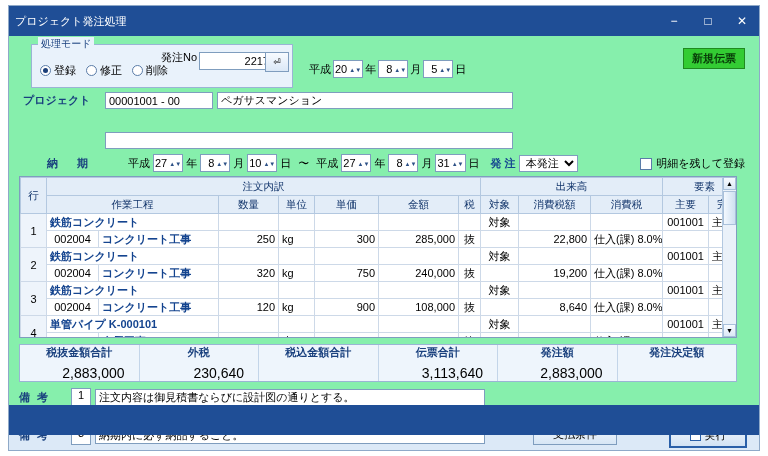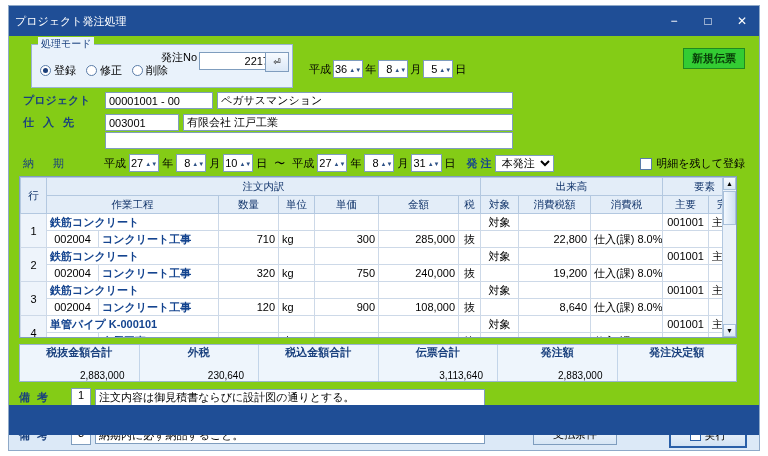--- a/index.html
+++ b/index.html
@@ -20,21 +20,21 @@
   .titlebar .t-title{flex:1;}
   .winbtns{display:flex;height:24px;}
   .winbtn{width:34px;height:24px;display:flex;align-items:center;justify-content:center;color:#fff;font-size:12px;}
   
   .menubar{
     height:20px;background:#e8f0fa;border-bottom:1px solid #b9cde4;
     display:flex;align-items:center;padding-left:4px;gap:14px;font-size:11px;
   }
   .menubar span{padding:1px 4px;}
   
-  .content{position:relative;height:calc(100% - 45px);background:#84cc16;}
+  .content{position:relative;height:calc(100% - 45px);background:#86efac;}
   
   .mode-box{
     position:absolute;left:22px;top:8px;width:260px;height:42px;
     border:1px solid #9ab4d4;background:#e9f2fb;
   }
   .mode-title{position:absolute;left:6px;top:-8px;background:#e9f2fb;padding:0 3px;font-size:10px;color:#19407e;}
   .radio-row{position:absolute;left:8px;top:18px;display:flex;gap:10px;align-items:center;font-size:11px;}
   .radio{display:inline-flex;align-items:center;gap:3px;}
   .rdot{width:9px;height:9px;border:1px solid #5a7ca8;border-radius:50%;display:inline-block;background:#fff;position:relative;}
   .rdot.on:after{content:"";position:absolute;left:2px;top:2px;width:5px;height:5px;border-radius:50%;background:#1b3f79;}
@@ -65,21 +65,21 @@
   .fl-label2{color:#19407e;font-weight:bold;font-size:11px;width:78px;letter-spacing:3px;}
   .proj-code{width:108px;height:17px;}
   .proj-name{width:296px;height:17px;}
   .sup-row{position:absolute;left:14px;top:78px;display:flex;align-items:center;gap:4px;}
   .sup-code{width:74px;height:17px;}
   .sup-name{width:330px;height:17px;}
   .sup-row2{position:absolute;left:96px;top:96px;}
   .sup-name2{width:408px;height:17px;}
   
   .period{position:absolute;left:14px;top:118px;display:flex;align-items:center;gap:3px;font-size:11px;}
-  .period .plabel{color:#19407e;font-weight:normal;letter-spacing:4px;width:78px;}
+  .period .plabel{color:#19407e;font-weight:bold;letter-spacing:4px;width:78px;margin-left:24px;}
   .sel{
     border:1px solid #7f9dbe;background:#fff;height:17px;font-size:11px;padding:0 2px;
     font-family:"Liberation Sans",sans-serif;
   }
   .chk-row{position:absolute;right:14px;top:120px;font-size:11px;display:flex;align-items:center;gap:4px;}
   .cbox{width:10px;height:10px;border:1px solid #5a7ca8;background:#fff;display:inline-block;}
   
   .grid-wrap{
     position:absolute;left:10px;top:140px;width:716px;height:160px;
     border:1px solid #7f9dbe;background:#fff;overflow:hidden;
@@ -101,21 +101,21 @@
   .sb-up,.sb-dn{height:13px;background:linear-gradient(#f8fbff,#dbe8f6);border:1px solid #a9c0da;font-size:7px;display:flex;align-items:center;justify-content:center;box-sizing:border-box;}
   .sb-dn{position:absolute;bottom:0;left:0;right:0;}
   .sb-thumb{position:absolute;top:14px;left:0;right:0;height:34px;background:linear-gradient(90deg,#f3f8fe,#cfe0f2);border:1px solid #a9c0da;box-sizing:border-box;}
   
   .totals{
     position:absolute;left:10px;top:308px;width:716px;height:36px;border:1px solid #9ab4d4;background:#eef5fc;
     display:flex;align-items:stretch;
   }
   .tot-cell{flex:1;display:flex;flex-direction:column;align-items:center;justify-content:space-between;}
   .tot-cell .lab{color:#19407e;font-weight:bold;font-size:11px;}
-  .tot-cell .val{font-size:10px;margin-top:2px;align-self:flex-end;padding-right:14px;}
+  .tot-cell .val{font-size:14px;margin-top:2px;align-self:flex-end;padding-right:14px;}
   .tot-sep{width:1px;background:#c3d5e9;}
   
   .rem{position:absolute;left:10px;display:flex;align-items:center;gap:4px;font-size:11px;}
   .rem .rl{color:#19407e;font-weight:bold;letter-spacing:2px;width:48px;}
   .rem .rn{border:1px solid #7f9dbe;background:#fff;width:18px;height:17px;text-align:center;}
   .rem .rv{width:390px;height:17px;}
   .pay-btn{
     position:absolute;left:524px;top:388px;width:82px;height:19px;border:1px solid #7f9dbe;
     background:linear-gradient(#f4f9ff,#d7e6f5);display:flex;align-items:center;justify-content:center;font-size:11px;
   }
@@ -161,41 +161,36 @@
         </label>
       </div>
     </div>
 
     <div class="lbl-hatchu">発注No</div>
     <input class="inp num hatchu-inp" value="2217" style="">
     <div class="hatchu-btn">⏎</div>
 
     <div class="date-line">
       <span>平成</span>
-      <span class="spin"><span>36</span><span class="arrows">▲▼</span></span>
+      <span class="spin"><span>20</span><span class="arrows">▲▼</span></span>
       <span>年</span>
       <span class="spin"><span>8</span><span class="arrows">▲▼</span></span>
       <span>月</span>
       <span class="spin"><span>5</span><span class="arrows">▲▼</span></span>
       <span>日</span>
     </div>
 
     <div class="new-badge">新規伝票</div>
 
     <div class="proj-row">
       <span class="fl-label">プロジェクト</span>
       <input class="inp proj-code" value="00001001 - 00" style="">
       <input class="inp proj-name" value="ペガサスマンション" style="">
     </div>
 
-    <div class="sup-row">
-      <span class="fl-label2">仕 入 先</span>
-      <input class="inp sup-code" value="003001" style="">
-      <input class="inp sup-name" value="有限会社 江戸工業" style="">
-    </div>
     <div class="sup-row2">
       <input class="inp sup-name2" value="" style="">
     </div>
 
     <div class="period">
       <span class="plabel">納　期</span>
       <span>平成</span>
       <span class="spin"><span>27</span><span class="arrows">▲▼</span></span>
       <span>年</span>
       <span class="spin"><span>8</span><span class="arrows">▲▼</span></span>
@@ -269,21 +264,21 @@
           <td></td>
           <td class="c-center">対象</td>
           <td></td>
           <td></td>
           <td class="c-center">001001</td>
           <td>主要</td>
         </tr>
         <tr>
           <td class="c-center">002004</td>
           <td class="bluebold">コンクリート工事</td>
-          <td class="c-right">710</td>
+          <td class="c-right">250</td>
           <td>kg</td>
           <td class="c-right">300</td>
           <td class="c-right">285,000</td>
           <td class="c-center">抜</td>
           <td></td>
           <td class="c-right">22,800</td>
           <td>仕入(課) 8.0%</td>
           <td></td>
           <td></td>
         </tr>

